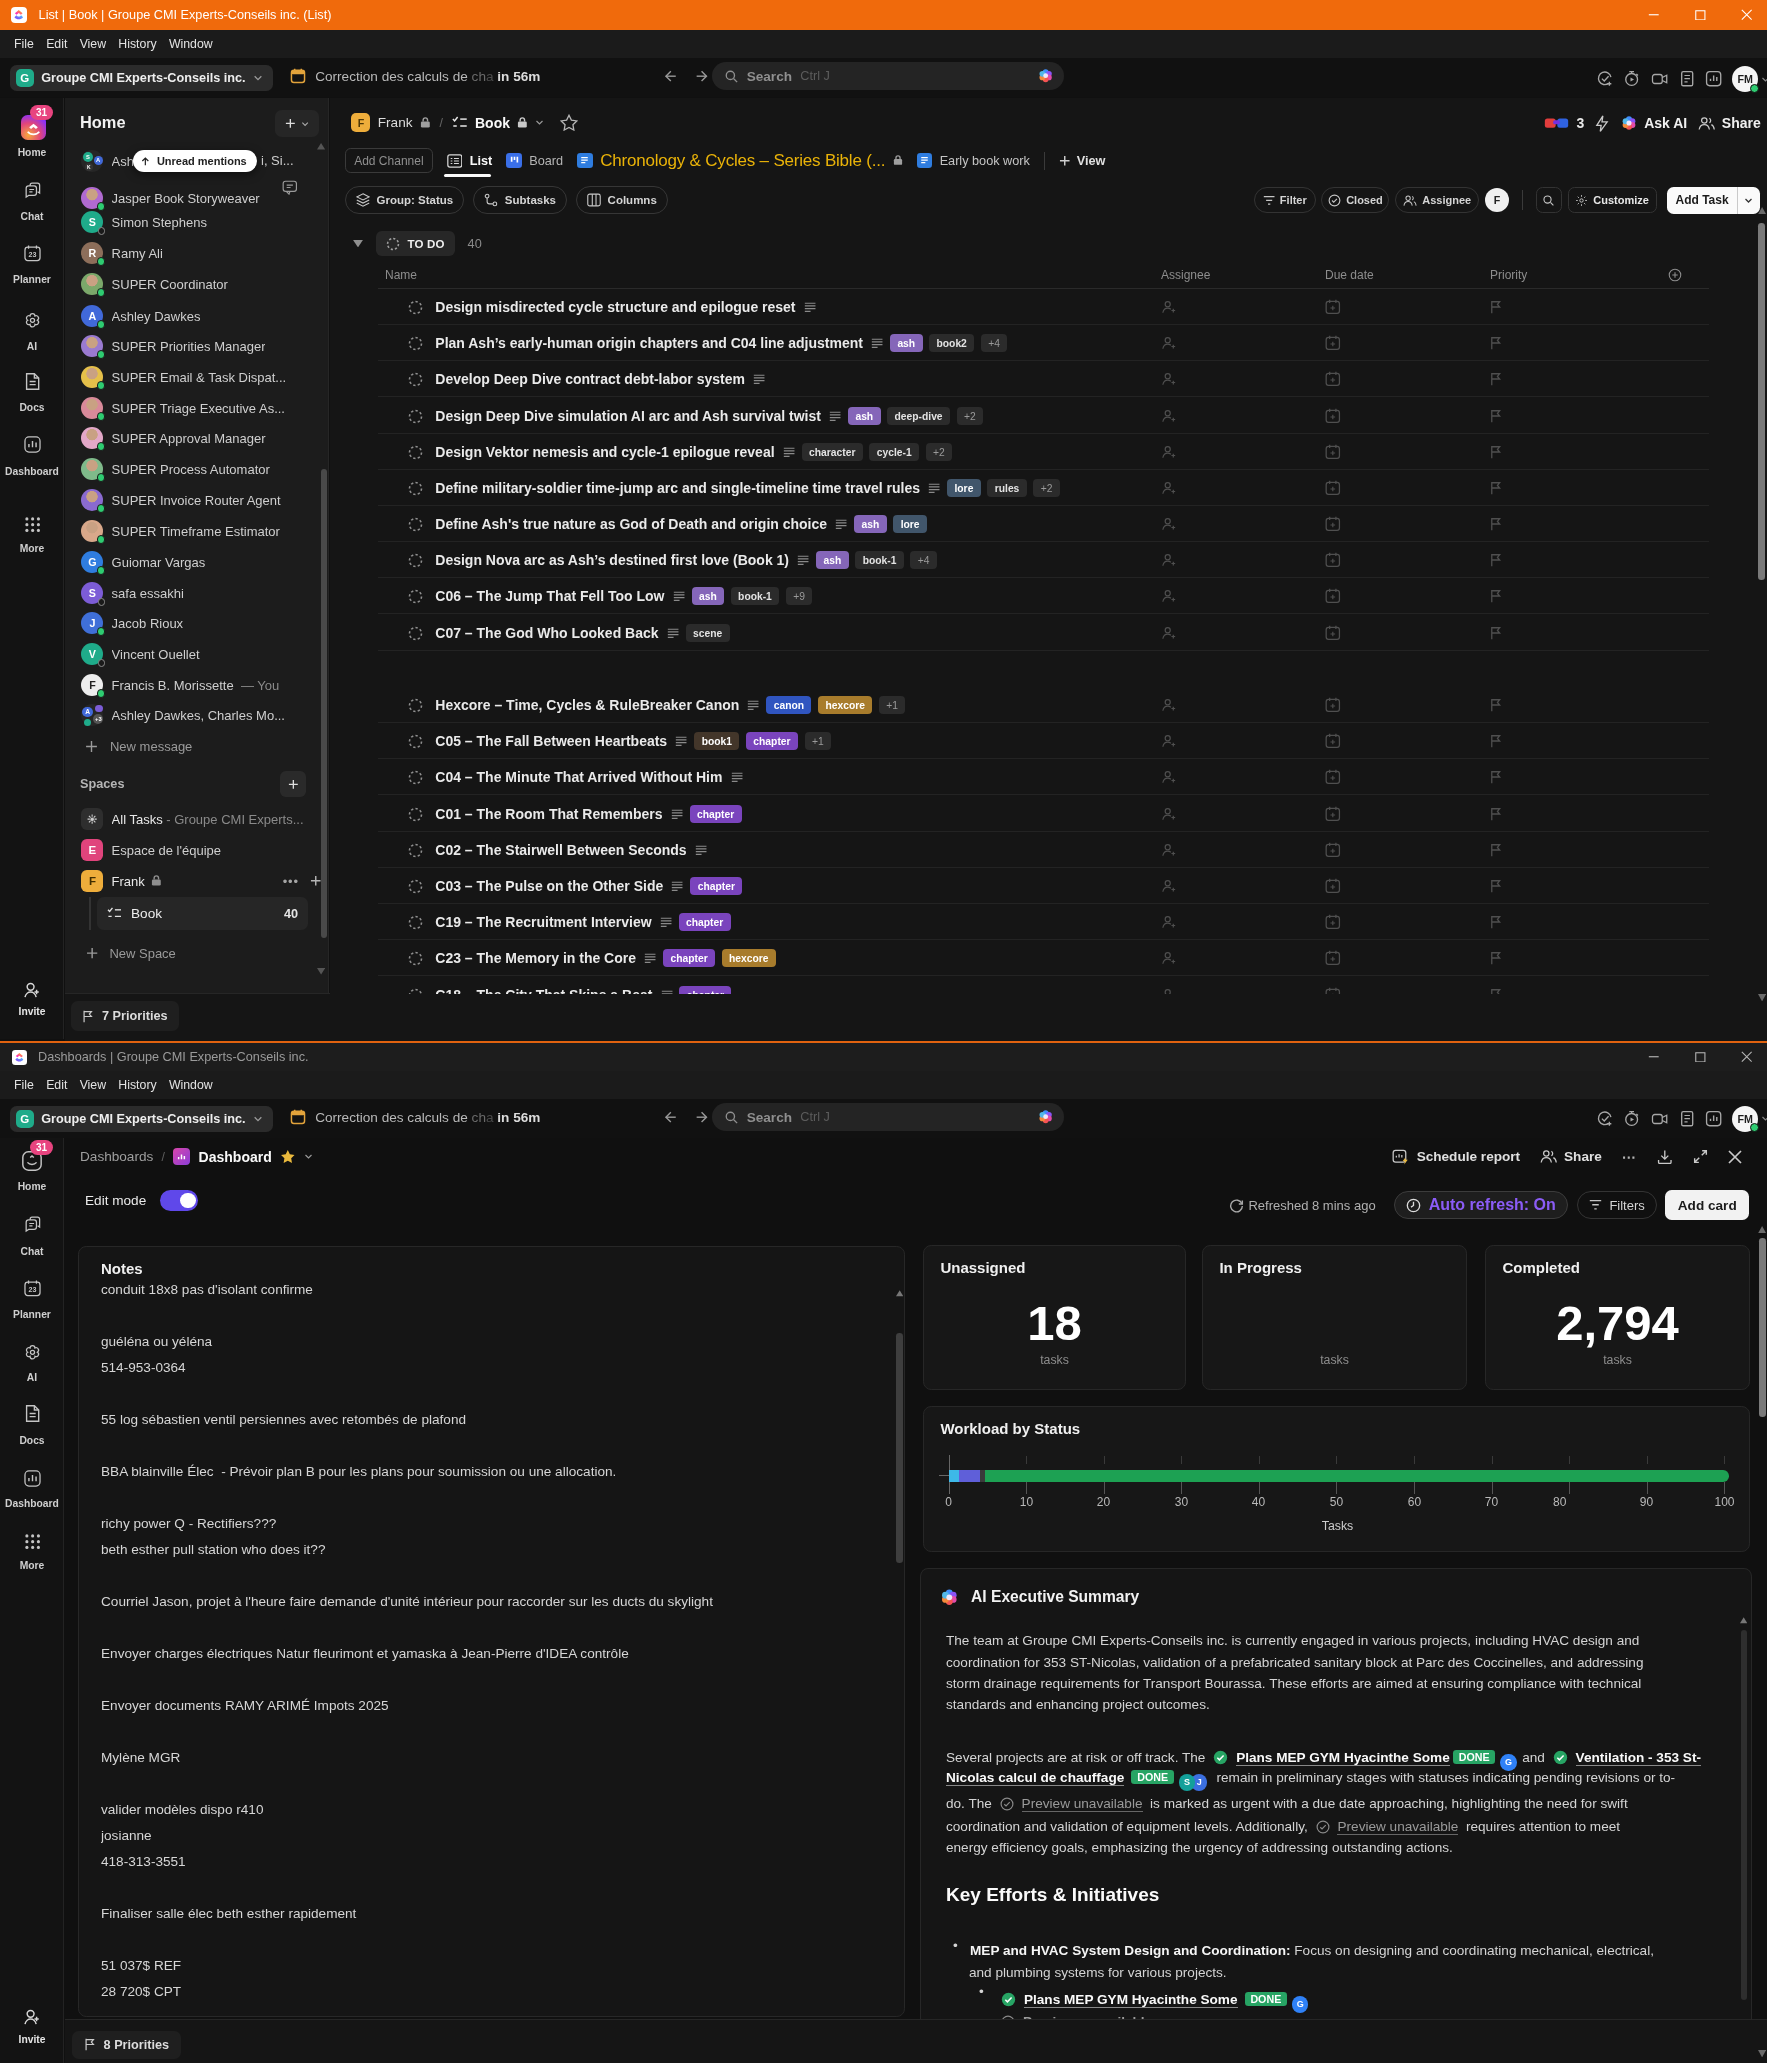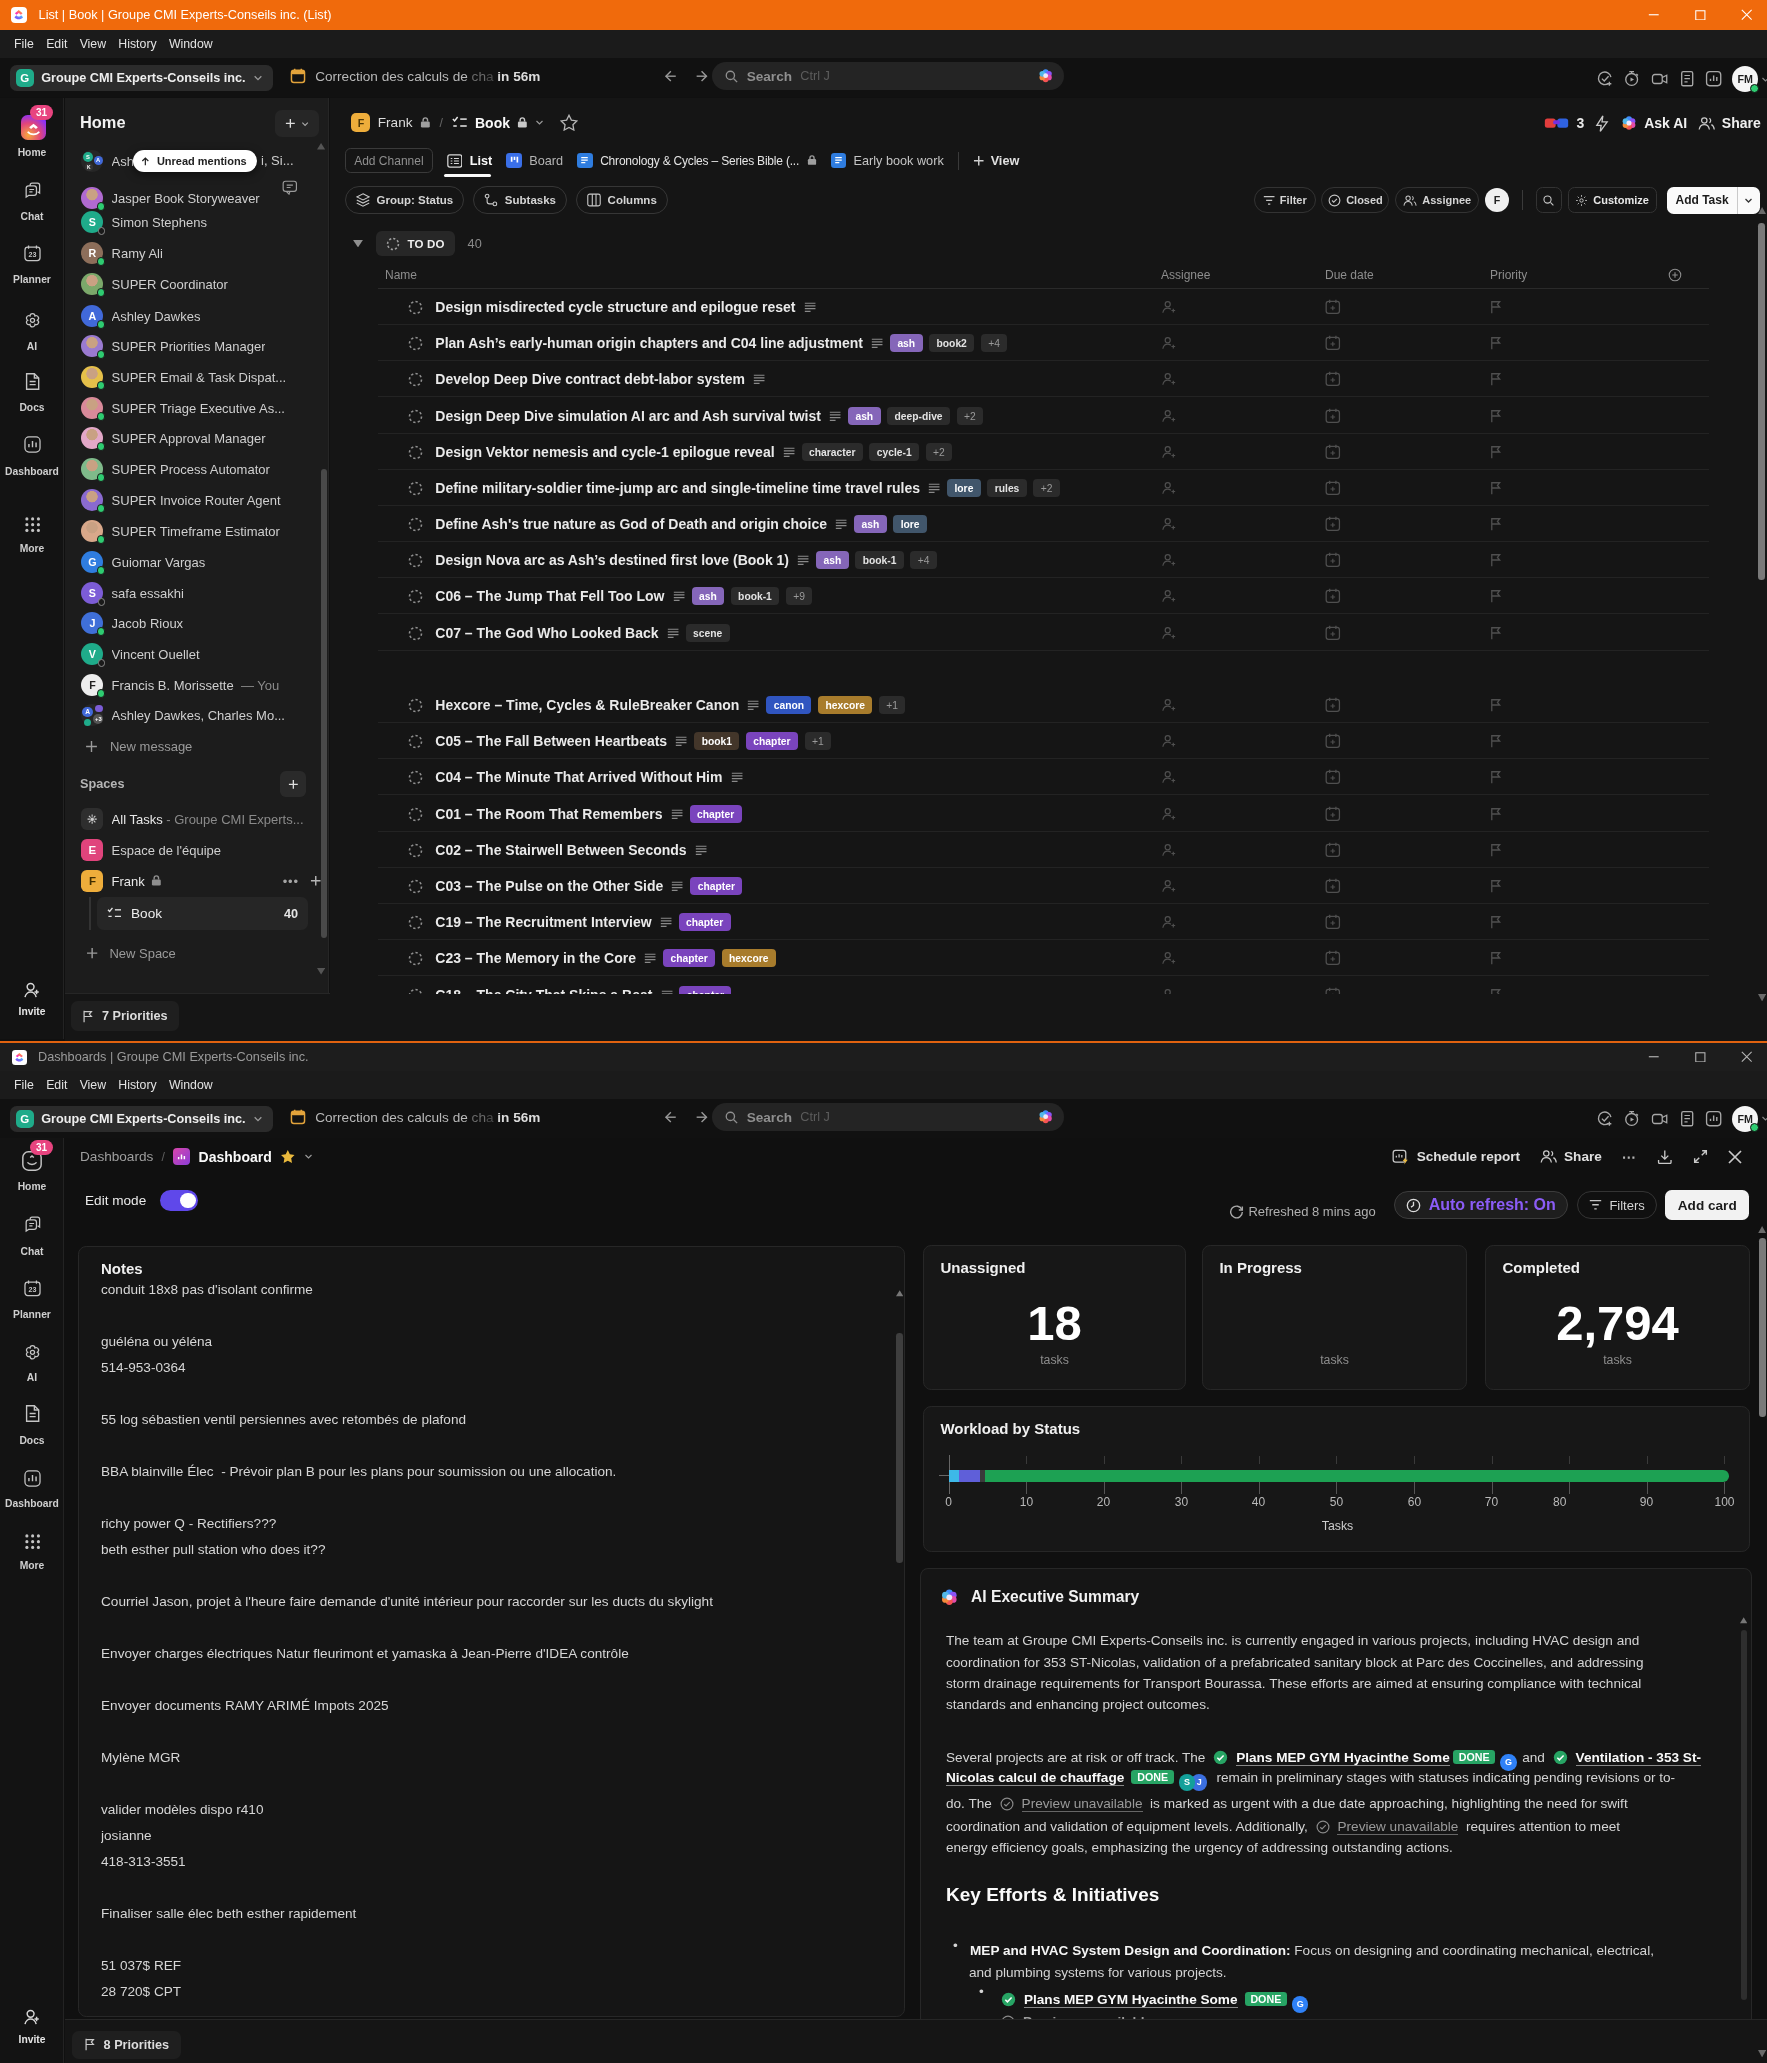--- a/index.html
+++ b/index.html
@@ -499,21 +499,21 @@
             </svg>
           </div>
           <span style="color:#b5b5b5;font-size:12.7px;">Board</span>
         </div>
     <div style="display:flex;align-items:center;gap:7.4px;">
           <div style="width:15.6px;height:15.6px;border-radius:3.3px;background:#2f7de0;display:flex;align-items:center;justify-content:center;">
             <svg width="9" height="9" viewBox="0 0 11 11">
               <path d="M1.5 2h8M1.5 5h8M1.5 8h5" stroke="#fff" stroke-width="1.6"></path>
             </svg>
           </div>
-          <span style="color:#e5e5e5;font-size:12px;letter-spacing:-0.2px;">Chronology &amp; Cycles – Series Bible (...</span>
+          <span style="color:#eab308;font-size:17px;letter-spacing:-0.2px;">Chronology &amp; Cycles – Series Bible (...</span>
           <svg width="10" height="10.7" viewBox="0 0 12 13">
             <rect x="1" y="5" width="10" height="7" rx="1.5" fill="#9f9f9f"></rect>
             <path d="M3.5 5V3.5a2.5 2.5 0 0 1 5 0V5" fill="none" stroke="#9f9f9f" stroke-width="1.6"></path>
           </svg>
         </div>
     <div style="display:flex;align-items:center;gap:7.4px;">
           <div style="width:15.6px;height:15.6px;border-radius:3.3px;background:#2f7de0;display:flex;align-items:center;justify-content:center;">
             <svg width="9" height="9" viewBox="0 0 11 11">
               <path d="M1.5 2h8M1.5 5h8M1.5 8h5" stroke="#fff" stroke-width="1.6"></path>
             </svg>
@@ -1299,21 +1299,21 @@
         </svg>
   </div>
 
   <div class="abs" style="left:20px;top:52px;display:flex;align-items:center;gap:14px;">
     <span style="color:#eaeaea;font-size:13.6px;">Edit mode</span>
     <div style="width:38px;height:20.6px;border-radius:10.7px;background:#5f48ea;position:relative;">
           <div style="position:absolute;right:2.5px;top:2.5px;width:15.6px;height:15.6px;border-radius:50%;background:#fff;"></div>
         </div>
   </div>
   <div class="abs" style="right:18px;top:52px;display:flex;align-items:center;gap:8.2px;white-space:nowrap;">
-    <div style="height:28px;display:flex;align-items:flex-end;padding:0 10px;gap:4px;">
+    <div style="height:28px;display:flex;align-items:center;padding:0 10px;gap:4px;">
           <svg width="15" height="15" viewBox="0 0 18 18">
             <path d="M15.5 7A7 7 0 1 0 16 9.5" fill="none" stroke="#a8a8a8" stroke-width="1.7"></path>
             <path d="M16 3v4.2h-4.2" fill="none" stroke="#a8a8a8" stroke-width="1.7"></path>
           </svg>
           <span style="color:#b0b0b0;font-size:13px;">Refreshed 8 mins ago</span>
         </div>
     <div style="height:28px;border:0.8px solid #3c3c3c;background:#1e1e1e;border-radius:14px;display:flex;align-items:center;padding:0 11.5px;gap:7.4px;">
           <svg width="15" height="15" viewBox="0 0 18 18">
             <circle cx="9" cy="9" r="7.4" fill="none" stroke="#dcdcdc" stroke-width="1.6"></circle>
             <path d="M9 4.5V9l-3 2" fill="none" stroke="#dcdcdc" stroke-width="1.6"></path>

